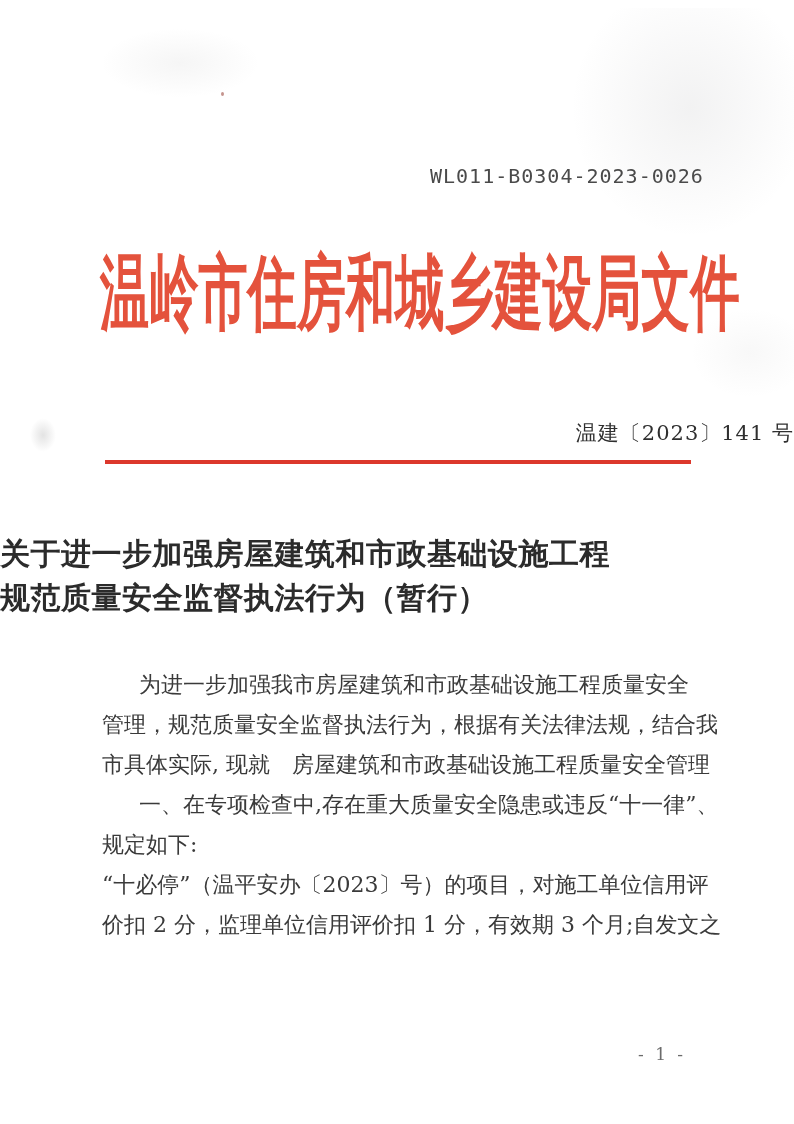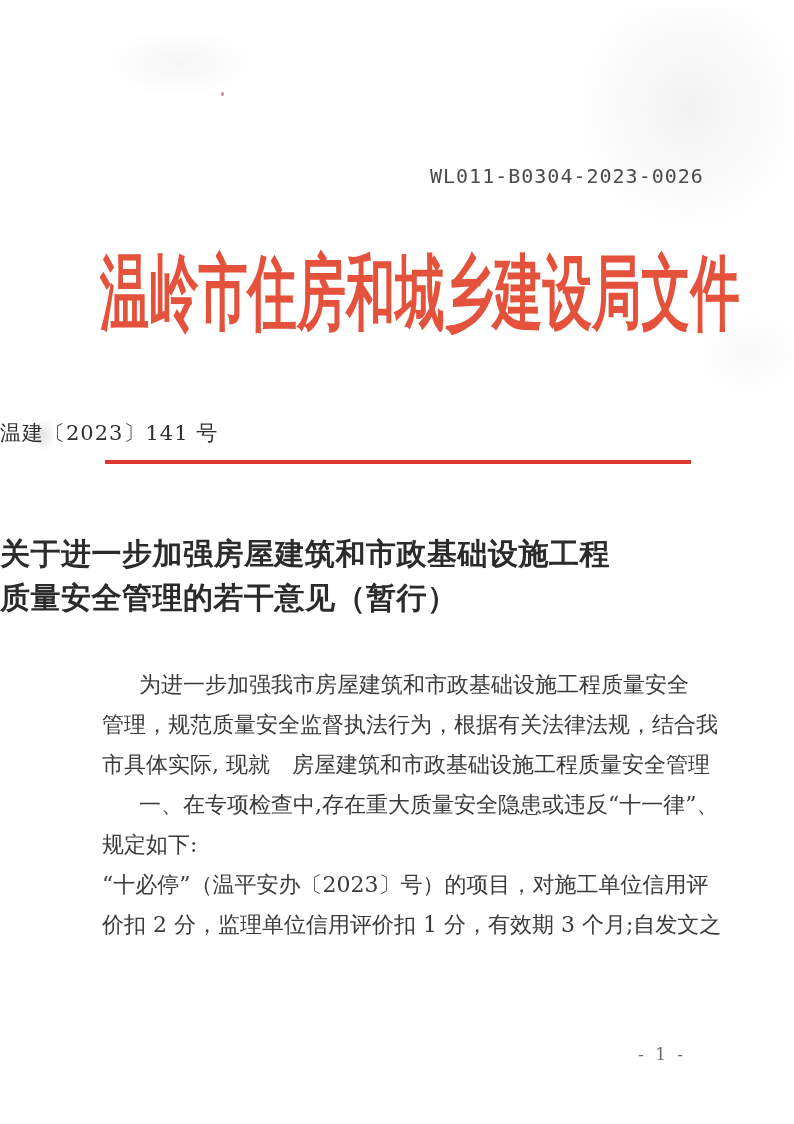--- a/index.html
+++ b/index.html
@@ -40,21 +40,21 @@
   }
   .banner{
     position:absolute;left:100px;top:240px;height:90px;
     font-size:82px;line-height:88px;font-weight:700;
     color:var(--banner-red);white-space:nowrap;
     transform:scaleX(0.60);transform-origin:0 0;
     letter-spacing:0;
   }
   .doc-number{
     position:absolute;left:0;right:0;top:411px;
-    text-align:left;font-size:21px;letter-spacing:1px;
+    text-align:right;font-size:21px;letter-spacing:1px;
     color:#2f2f2f;white-space:nowrap;
   }
   .red-rule{
     position:absolute;left:105px;top:452px;width:586px;height:4px;
     background:var(--rule-red);
   }
   .main-title{
     position:absolute;left:0;right:0;top:524px;
     color:var(--title-ink);
     font-size:30px;line-height:44px;font-weight:700;
@@ -87,21 +87,21 @@
   <div class="doc-code">WL011-B0304-2023-0026</div>
 
   <div class="banner">温岭市住房和城乡建设局文件</div>
 
   <div class="doc-number">温建〔2023〕141 号</div>
 
   <div class="red-rule"></div>
 
   <div class="main-title">
     <div>关于进一步加强房屋建筑和市政基础设施工程</div>
-    <div>质量安全管理的若干意见（暂行）</div>
+    <div>规范质量安全监督执法行为（暂行）</div>
   </div>
 
   <div class="body-text">
     <div class="line indent">为进一步加强我市房屋建筑和市政基础设施工程质量安全</div>
     <div class="line">管理，规范质量安全监督执法行为，根据有关法律法规，结合我</div>
     <div class="line">市具体实际, 现就　房屋建筑和市政基础设施工程质量安全管理</div>
     <div class="line indent">一、在专项检查中,存在重大质量安全隐患或违反“十一律”、</div>
     <div class="line">规定如下:</div>
     <div class="line">“十必停”（温平安办〔2023〕号）的项目，对施工单位信用评</div>
     <div class="line">价扣 2 分，监理单位信用评价扣 1 分，有效期 3 个月;自发文之</div>

